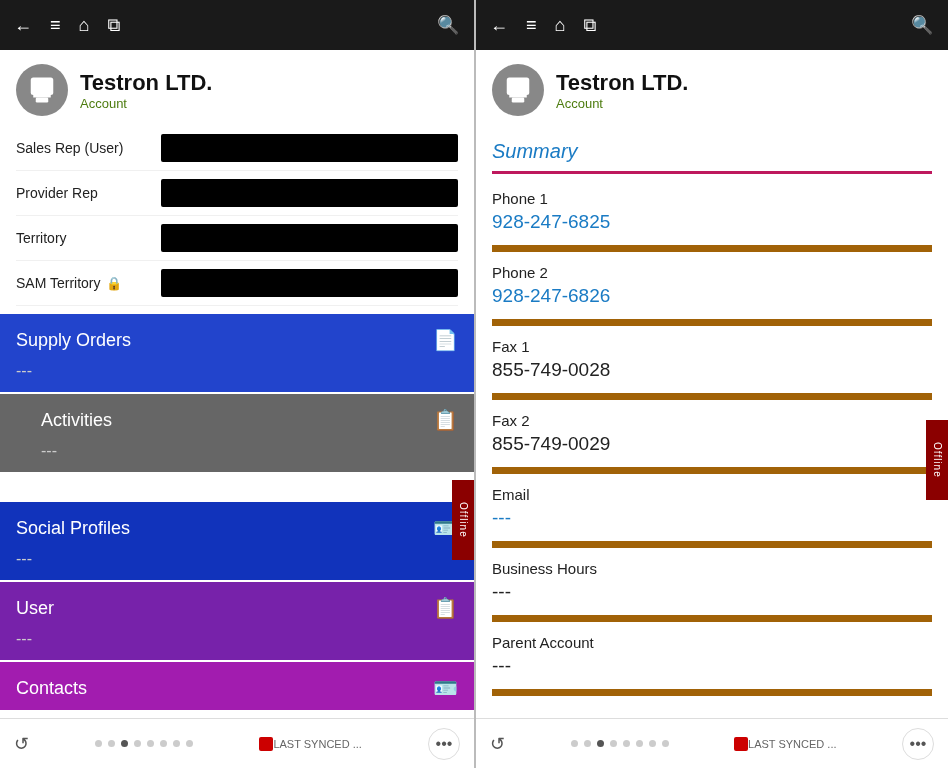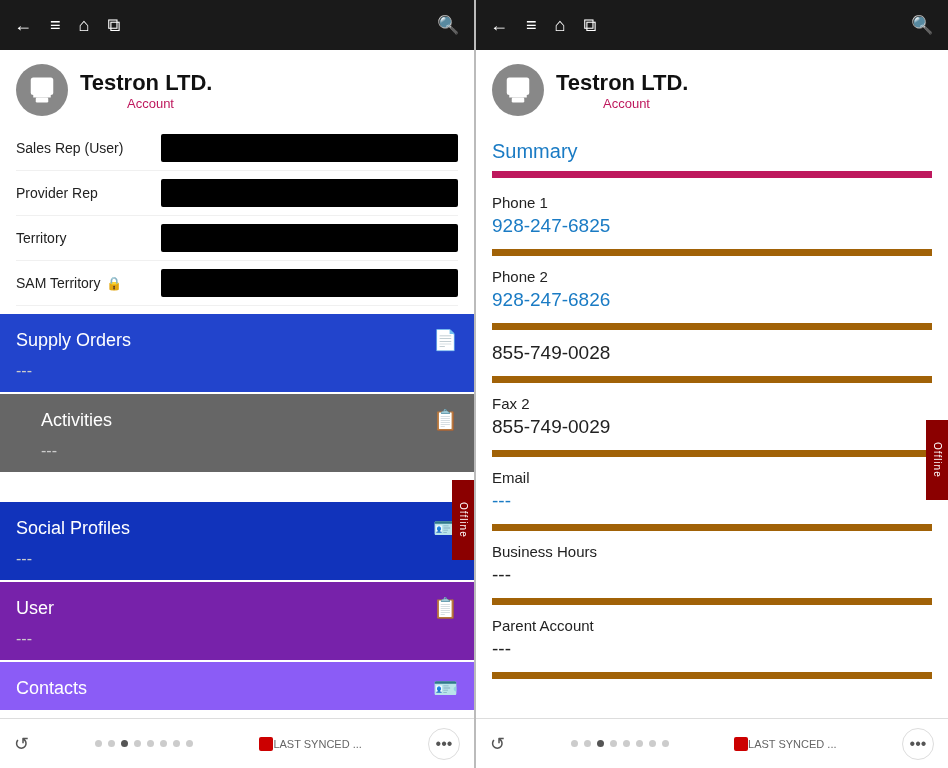--- a/index.html
+++ b/index.html
@@ -71,22 +71,21 @@
       height: 30px;
       fill: #fff;
     }
     .account-title {
       font-size: 22px;
       font-weight: bold;
       color: #111;
     }
     .account-subtitle {
       font-size: 13px;
-      color: #be185d;
-      margin-left: 47px;
+      color: #4d7c0f;
     }
 
     
     .fields-section {
       padding: 0 16px;
       flex-shrink: 0;
     }
     .field-row {
       display: flex;
       align-items: center;
@@ -140,21 +139,21 @@
     .section-card-sub {
       padding: 0 16px 12px;
       font-size: 16px;
       color: #ccc;
     }
 
     .card-blue { background: #2244cc; }
     .card-gray { background: #666; padding-left: 25px; }
     .card-blue2 { background: #1133bb; margin-top: 28px; }
     .card-purple { background: #7722aa; }
-    .card-teal { background: #8b5cf6; }
+    .card-teal { background: #a21caf; }
 
     
     .offline-tab {
       position: absolute;
       right: 0;
       top: 50%;
       transform: translateY(-50%) rotate(90deg);
       background: #8b0000;
       color: #fff;
       font-size: 11px;
@@ -232,22 +231,23 @@
     
     .summary-section {
       padding: 0 16px;
       flex: 1;
       overflow-y: auto;
     }
     .summary-title {
       font-size: 20px;
       color: #1a7bc4;
       padding: 14px 0 8px;
-      border-bottom: 7px solid #be185d;
+      border-bottom: 3px solid #be185d;
       margin-bottom: 4px;
+      font-style: italic;
     }
     .summary-field {
       padding: 12px 0;
       border-bottom: 7px solid #a16207;
     }
     .summary-field-label {
       font-size: 15px;
       color: #222;
       margin-bottom: 4px;
     }
@@ -430,20 +430,21 @@
       <div class="summary-field-label">Phone 1</div>
       <div class="summary-field-value">928-247-6825</div>
     </div>
 
     <div class="summary-field">
       <div class="summary-field-label">Phone 2</div>
       <div class="summary-field-value">928-247-6826</div>
     </div>
 
     <div class="summary-field">
+      <div class="summary-field-label">Fax 1</div>
       <div class="summary-field-value plain">855-749-0028</div>
     </div>
 
     <div class="summary-field">
       <div class="summary-field-label">Fax 2</div>
       <div class="summary-field-value plain">855-749-0029</div>
     </div>
 
     <div class="summary-field">
       <div class="summary-field-label">Email</div>

